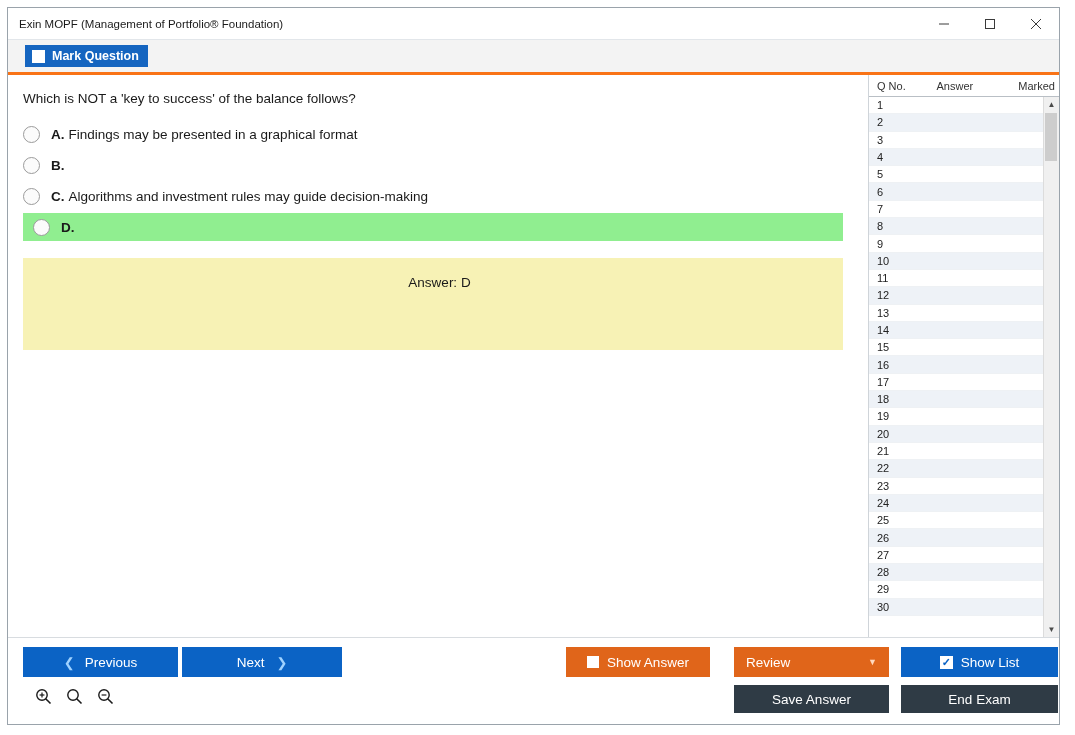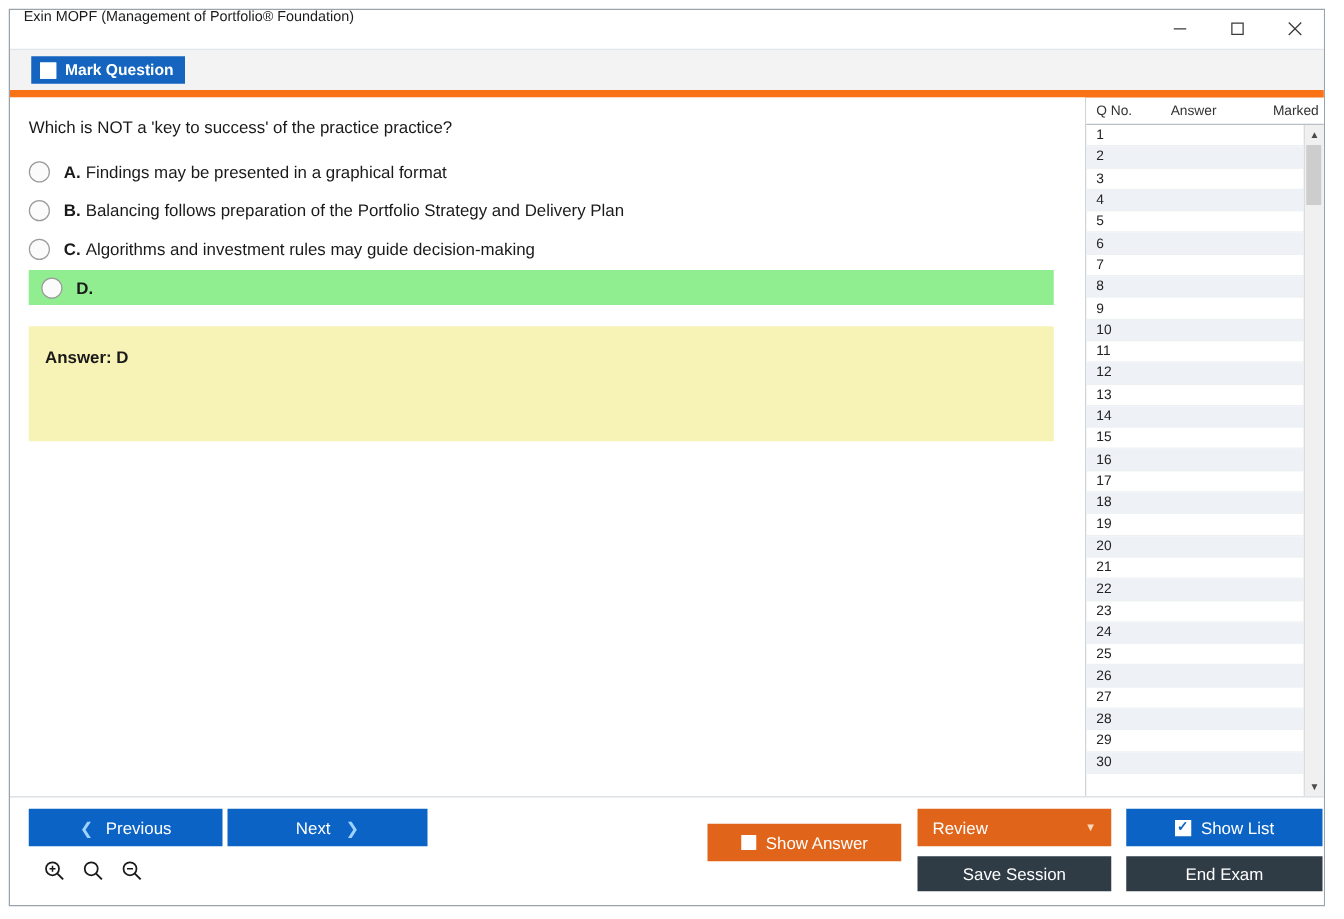--- a/index.html
+++ b/index.html
@@ -22,20 +22,21 @@
     background: #ffffff;
     border: 1px solid #9aa3ab;
     box-sizing: border-box;
     display: flex;
     flex-direction: column;
   }
   
   .titlebar {
     height: 31px;
     display: flex;
+    align-items: center;
     background: #ffffff;
     border-bottom: 1px solid #e2e6ea;
     flex: 0 0 auto;
   }
   .titlebar-text {
     font-size: 11.5px;
     color: #1b1b1b;
     padding-left: 11px;
     white-space: nowrap;
   }
@@ -50,21 +51,21 @@
     color: #3a3a3a;
     user-select: none;
   }
   .win-btn svg { display: block; }
 
   
   .headerbar {
     position: relative;
     height: 32px;
     background: #f3f3f3;
-    border-bottom: 6px solid #f97316;
+    border-bottom: 3px solid #f97316;
     flex: 0 0 auto;
     display: flex;
     align-items: center;
   }
   .mark-btn {
     margin-left: 17px;
     height: 22px;
     background: #1565c0;
     color: #ffffff;
     font-size: 12.5px;
@@ -146,21 +147,21 @@
   .answer-box {
     margin: 17px 0 0 15px;
     width: 820px;
     height: 92px;
     background: #f7f2b5;
     font-size: 13.5px;
     color: #1a1a1a;
     box-sizing: border-box;
     padding: 17px 0 0 13px;
   }
-  .answer-box div { font-weight: bold; margin-bottom: 13px; }
+  .answer-box div { font-weight: normal; margin-bottom: 13px; text-align: center; }
 
   
   .list-pane {
     width: 190px;
     flex: 0 0 auto;
     border-left: 1px solid #cfd4d9;
     display: flex;
     flex-direction: column;
     background: #ffffff;
   }
@@ -248,21 +249,21 @@
     color: #ffffff;
     border: none;
     cursor: pointer;
     font-family: "Liberation Sans", sans-serif;
   }
   .btn-blue { background: #0b63c5; }
   .btn-orange { background: #e0651a; }
   .btn-dark { background: #2f3b45; }
   .btn-prev { left: 15px;  top: 9px;  width: 155px; height: 30px; }
   .btn-next { left: 174px; top: 9px;  width: 160px; height: 30px; }
-  .btn-showanswer { left: 558px; top: 9px; width: 155px; height: 30px; margin-top: 12px; }
+  .btn-showanswer { left: 558px; top: 9px; width: 144px; height: 30px; }
   .btn-review { left: 726px; top: 9px; width: 155px; height: 30px; justify-content: flex-start; padding-left: 12px; }
   .btn-showlist { left: 893px; top: 9px; width: 157px; height: 30px; }
   .btn-save { left: 726px; top: 47px; width: 155px; height: 28px; }
   .btn-end  { left: 893px; top: 47px; width: 157px; height: 28px; }
   .btn .chk-w {
     width: 12px; height: 12px; background: #ffffff; margin-right: 8px; flex: 0 0 auto;
   }
   .btn .chk-tick {
     width: 13px; height: 13px; background: #ffffff; margin-right: 8px; flex: 0 0 auto;
     color: #0b63c5; font-size: 11px; line-height: 13px; text-align: center; font-weight: bold;
@@ -312,32 +313,31 @@
   <div class="headerbar">
     <button class="mark-btn">
       <span class="chk"></span>
       <span>Mark Question</span>
     </button>
   </div>
 
   <div class="body-split">
 
     <div class="question-pane">
-      <div class="q-text">Which is NOT a 'key to success' of the practice practice?</div>
+      <div class="q-text">Which is NOT a 'key to success' of the balance follows?</div>
 
       <div class="options">
         <div class="option-row">
           <span class="radio"></span>
           <span class="opt-letter">A.</span>
           <span>Findings may be presented in a graphical format</span>
         </div>
         <div class="option-row">
           <span class="radio"></span>
           <span class="opt-letter">B.</span>
-          <span>Balancing follows preparation of the Portfolio Strategy and Delivery Plan</span>
         </div>
         <div class="option-row">
           <span class="radio"></span>
           <span class="opt-letter">C.</span>
           <span>Algorithms and investment rules may guide decision-making</span>
         </div>
         <div class="option-row correct">
           <span class="radio"></span>
           <span class="opt-letter">D.</span>
         </div>
@@ -531,21 +531,21 @@
     </button>
     <button class="btn btn-orange btn-review">
       <span>Review</span>
       <span class="review-caret">▼</span>
     </button>
     <button class="btn btn-blue btn-showlist">
       <span class="chk-tick">✓</span>
       <span>Show List</span>
     </button>
     <button class="btn btn-dark btn-save">
-      <span>Save Session</span>
+      <span>Save Answer</span>
     </button>
     <button class="btn btn-dark btn-end">
       <span>End Exam</span>
     </button>
 
     <div class="zoom-row">
       <span class="zoom-icon">
         <svg width="17" height="17" viewBox="0 0 17 17">
           <circle cx="7" cy="7" r="5.2" fill="none" stroke="#1a1a1a" stroke-width="1.4"></circle>
           <line x1="10.7" y1="10.7" x2="15.5" y2="15.5" stroke="#1a1a1a" stroke-width="1.6"></line>

